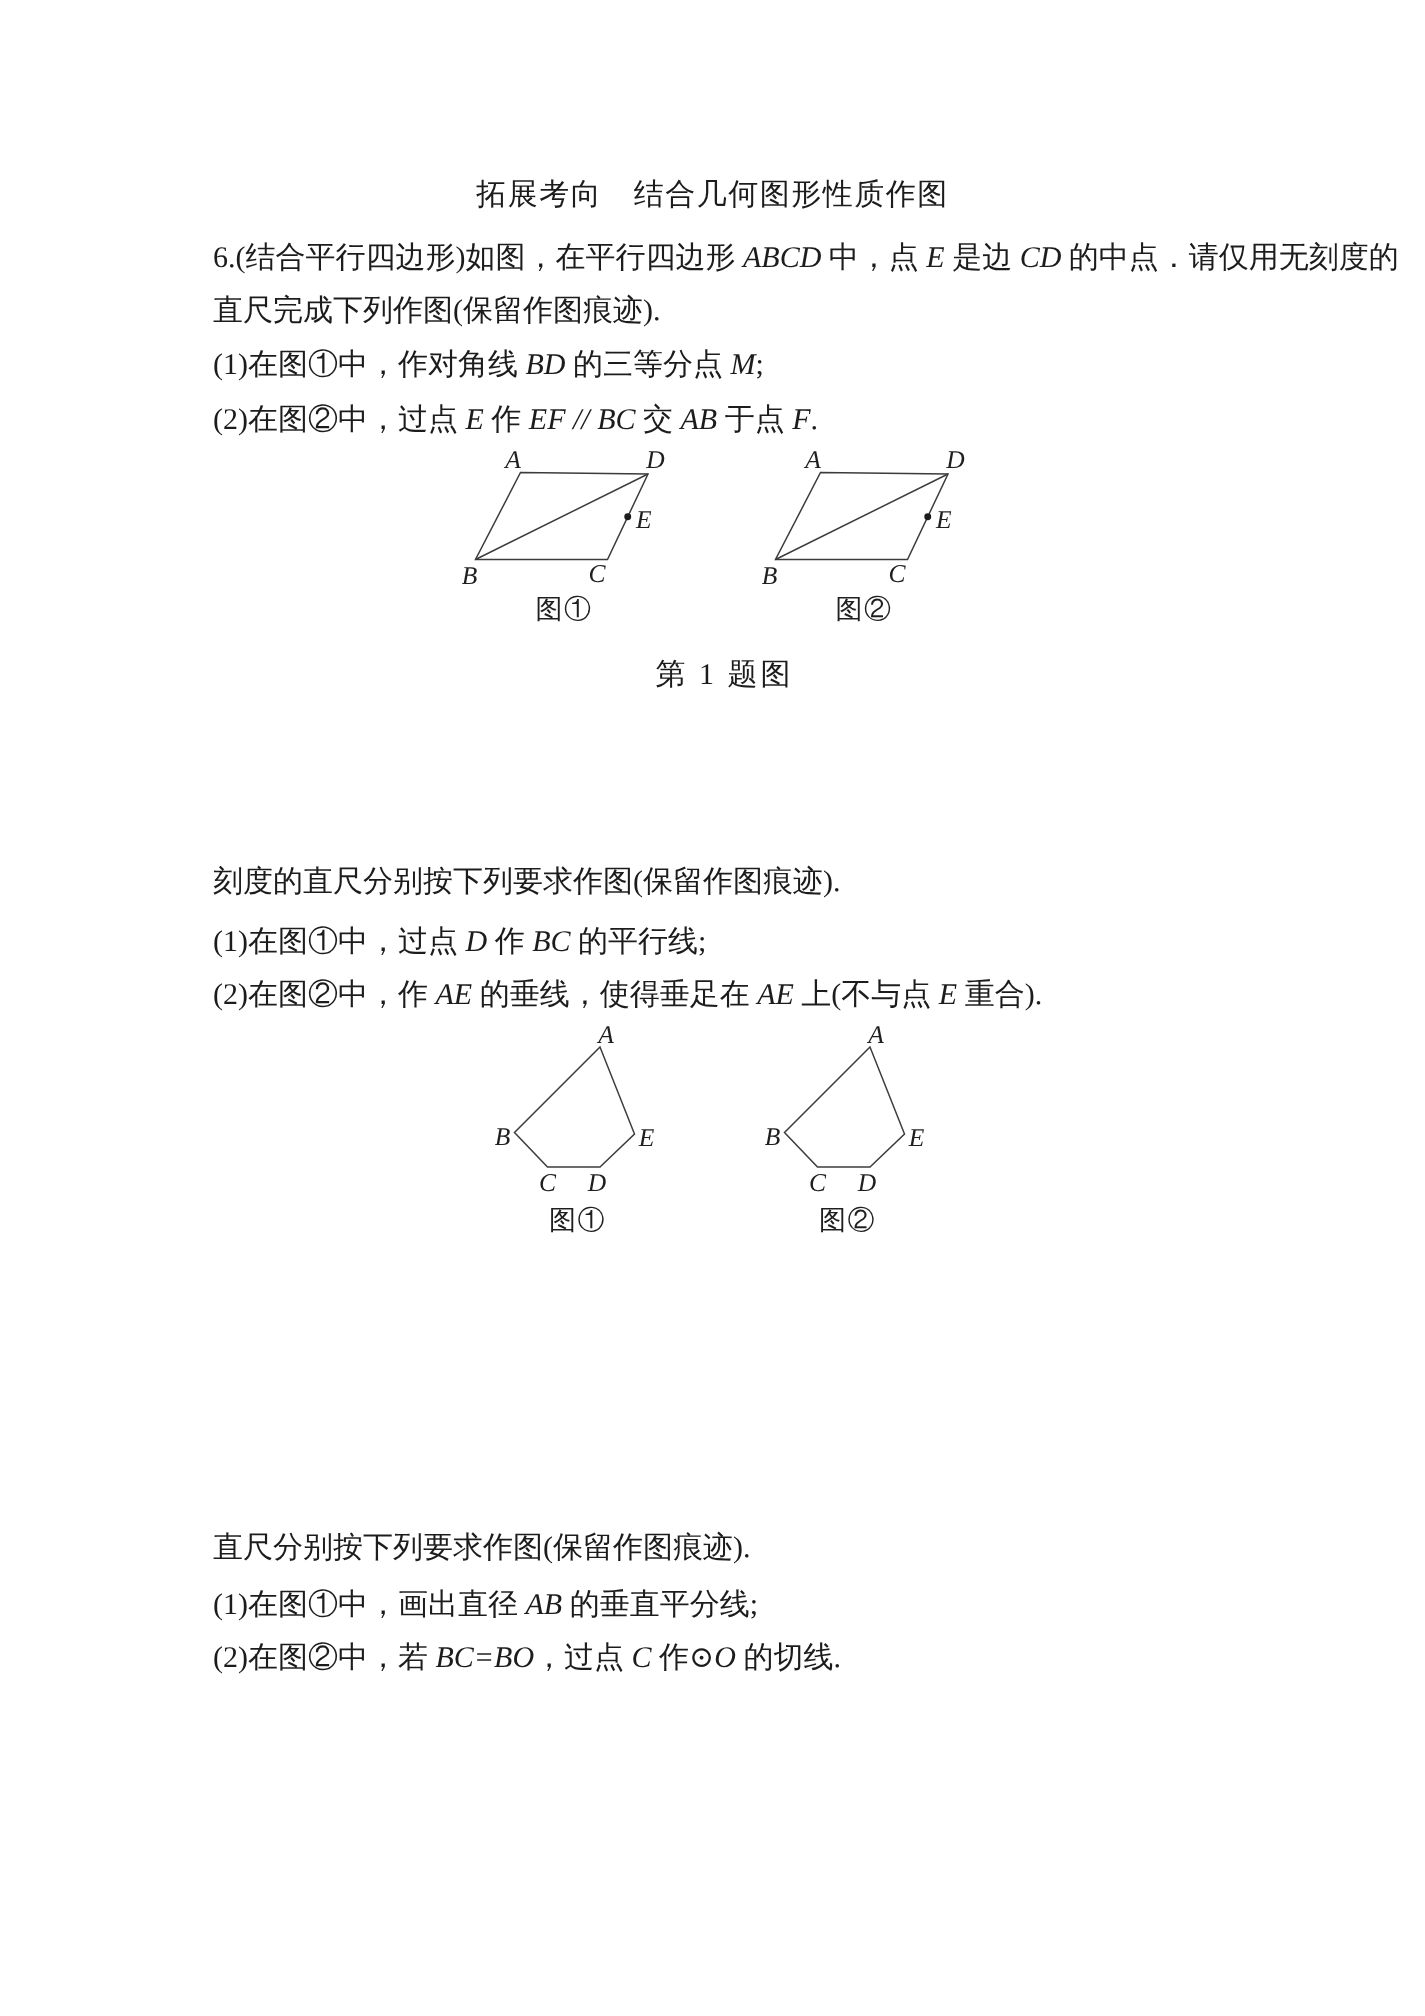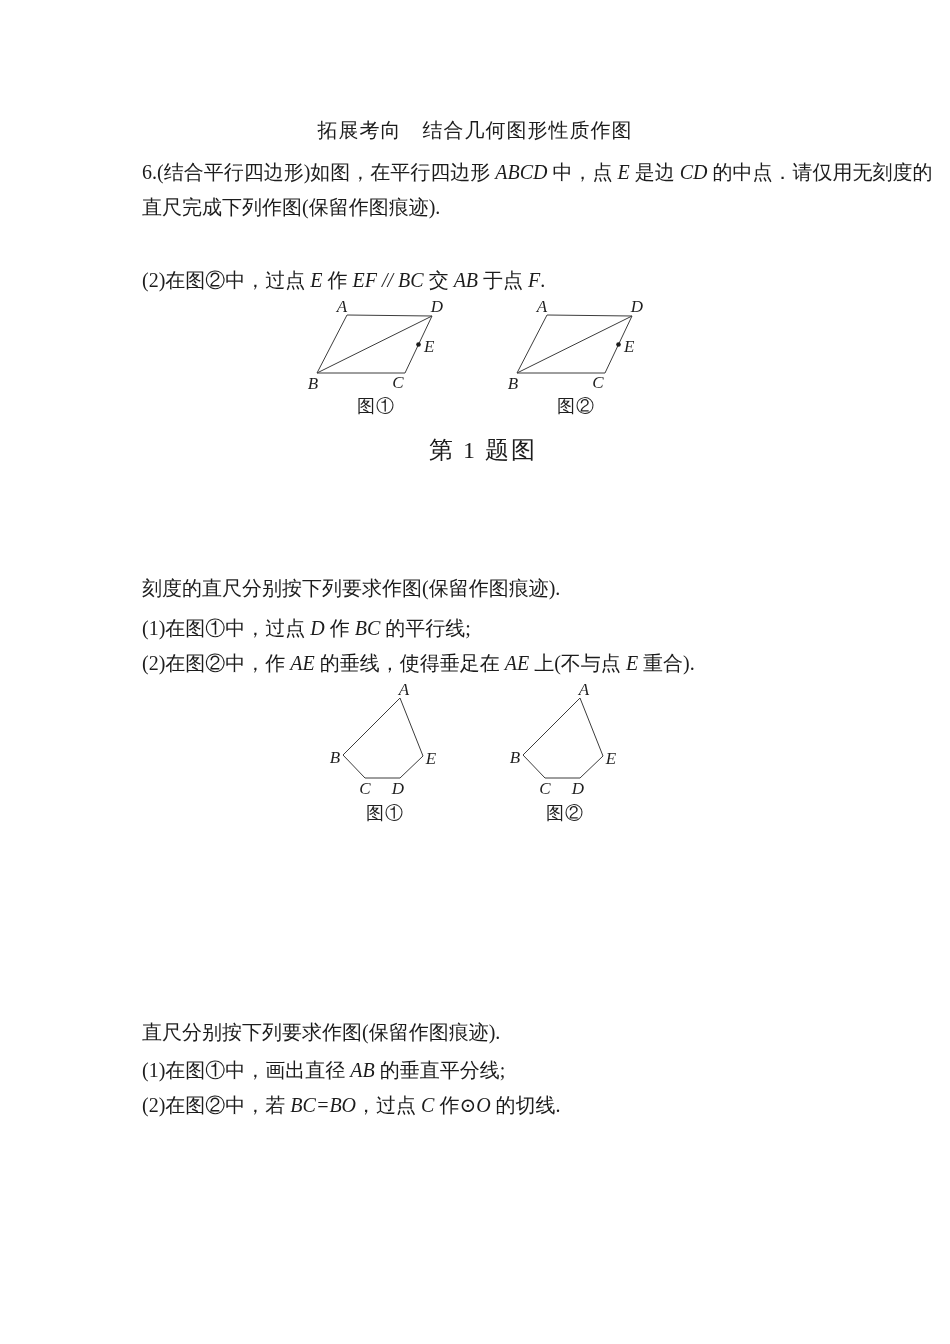--- a/index.html
+++ b/index.html
@@ -32,39 +32,40 @@
   }
   .math {
     font-family: "Liberation Serif", "DejaVu Serif", serif;
     font-style: italic;
     margin-top: 45px;
   }
   .figcaption {
     position: absolute;
     left: 16px; right: 0;
     text-align: center;
-    font-size: 24px;
+    font-size: 20px;
     line-height: 24px;
     letter-spacing: 2px;
   }
   svg.fig { position: absolute; overflow: visible; }
   svg.fig .shape { fill: none; stroke: #3c3c3c; stroke-width: 1; }
   svg.fig .dot   { fill: #1c1c1c; stroke: none; }
   svg.fig text.vl  { font: italic 17px "Liberation Serif", "DejaVu Serif", serif; fill: #1f1f1f; }
   svg.fig text.cap { font: 18px "Liberation Serif", "DejaVu Serif", serif; fill: #1f1f1f; letter-spacing: 1px; }
 </style>
 </head>
 <body>
 
 <div class="page">
 
   <div class="title">拓展考向　结合几何图形性质作图</div>
 
   <div class="tline" style="top:160px"><span>6.(结合平行四边形)如图，在平行四边形 </span><span class="math">ABCD</span><span> 中，点 </span><span class="math">E</span><span> 是边 </span><span class="math">CD</span><span> 的中点．请仅用无刻度的</span></div>
   <div class="tline" style="top:195px"><span>直尺完成下列作图(保留作图痕迹).</span></div>
+  <div class="tline" style="top:231px"><span>(1)在图①中，作对角线 </span><span class="math">BD</span><span> 的三等分点 </span><span class="math">M</span><span>;</span></div>
   <div class="tline" style="top:268px"><span>(2)在图②中，过点 </span><span class="math">E</span><span> 作 </span><span class="math">EF // BC</span><span> 交 </span><span class="math">AB</span><span> 于点 </span><span class="math">F</span><span>.</span></div>
 
   <svg class="fig" style="left:290px; top:292px" width="200" height="132" viewBox="0 0 200 132">
     <polygon class="shape" points="57,23 142,24 115,81 27,81"></polygon>
     <line class="shape" x1="27" y1="81" x2="142" y2="24"></line>
     <circle class="dot" cx="128.5" cy="52.5" r="2.3"></circle>
     <text class="vl" x="52" y="20" text-anchor="middle">A</text>
     <text class="vl" x="147" y="20" text-anchor="middle">D</text>
     <text class="vl" x="23" y="97" text-anchor="middle">B</text>
     <text class="vl" x="108" y="96" text-anchor="middle">C</text>

